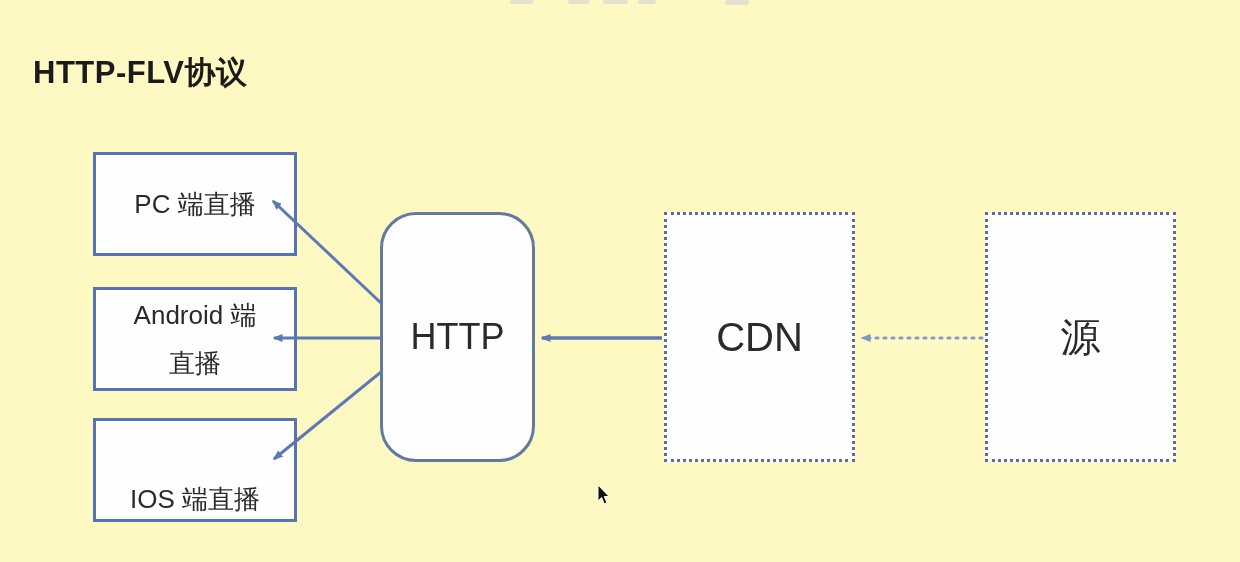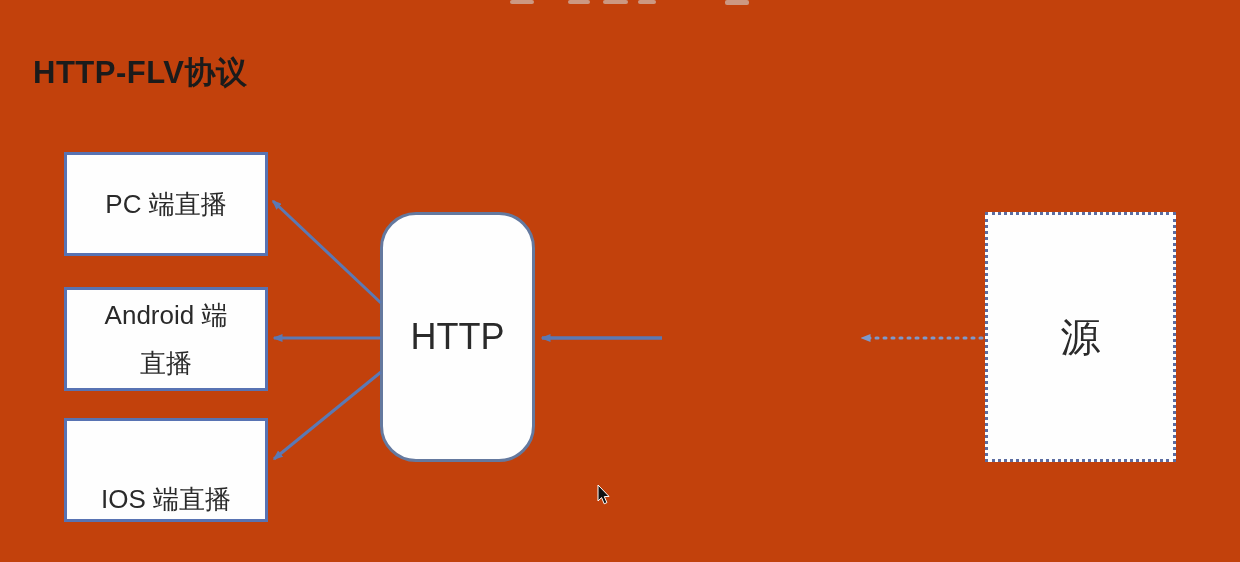--- a/index.html
+++ b/index.html
@@ -5,21 +5,21 @@
   html, body {
     margin: 0;
     padding: 0;
     background: #ffffff;
     font-family: "Liberation Sans", "DejaVu Sans", sans-serif;
   }
   .canvas {
     position: relative;
     width: 1240px;
     height: 562px;
-    background: #c2410c;
+    background: #fef9c3;
     overflow: hidden;
   }
   .page-title {
     position: absolute;
     left: 33px;
     top: 52px;
     font-size: 31px;
     font-weight: 700;
     color: #1b1b1b;
     letter-spacing: 0.5px;
@@ -43,20 +43,21 @@
     background: #fefefe;
     color: #2a2a2a;
     box-sizing: border-box;
   }
   .node.solid {
     border: 3px solid #5873b3;
     width: 204px;
     height: 104px;
     font-size: 26px;
     line-height: 1.55;
+    margin-left: 29px;
   }
   .node.rounded {
     border: 3px solid #64799f;
     border-radius: 36px;
     width: 155px;
     height: 250px;
     font-size: 36px;
   }
   .node.dotted {
     border: 3px dotted #5c6da1;
@@ -109,20 +110,23 @@
   </div>
 
   <div class="node solid" id="box-ios">
     <span>IOS 端直播</span>
   </div>
 
   <div class="node rounded" id="node-http">
     <span>HTTP</span>
   </div>
 
+  <div class="node dotted" id="node-cdn">
+    <span>CDN</span>
+  </div>
 
   <div class="node dotted" id="node-source">
     <span>源</span>
   </div>
 
   <svg class="overlay">
     <defs>
       <marker id="ah-solid" markerWidth="10" markerHeight="8" refX="8.5" refY="4" orient="auto" markerUnits="userSpaceOnUse">
         <path d="M0,0 L10,4 L0,8 Z" fill="#5b79b4"></path>
       </marker>

